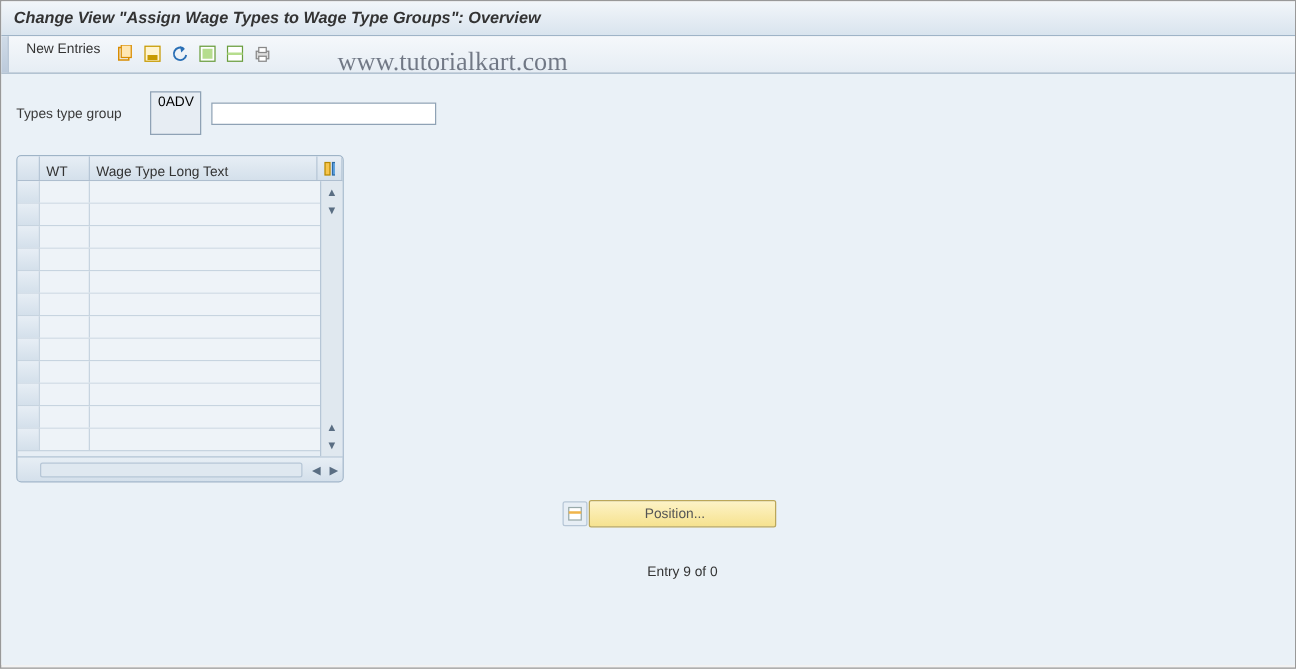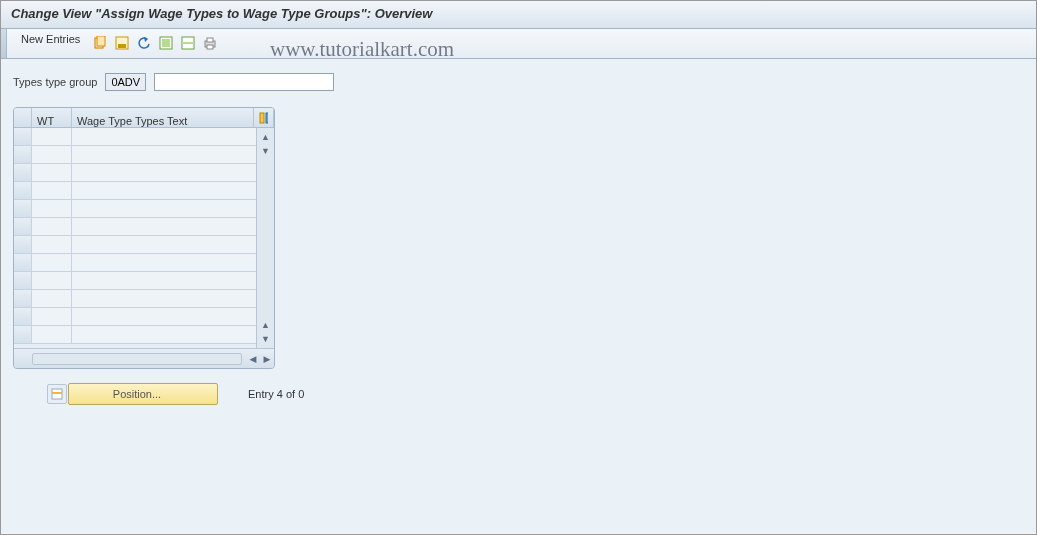--- a/index.html
+++ b/index.html
@@ -52,21 +52,21 @@
     height: calc(100% - 60px);
     padding: 14px 12px;
   }
   .field-row {
     display: flex; align-items: center; gap: 8px;
     margin-bottom: 16px;
   }
   .field-label { color:#3a3a3a; }
   .field-code {
     border:1px solid #8fa2b5; background:#e7edf3; padding:1px 5px;
-    min-width:40px; height:18px; line-height:14px;
+    min-width:40px; height:35px; line-height:14px;margin-left:15px;
   }
   .field-input {
     border:1px solid #8fa2b5; background:#fff; height:18px; width:180px;
     padding:0 4px; font-size:11px;
   }
   .panel {
     width: 262px;
     border:1px solid #9fb4c7;
     background:#dde7f0;
     border-radius:4px;
@@ -125,20 +125,21 @@
   .panel-footer{
     display:flex; height:20px; background:linear-gradient(#e7eef5,#d4e0eb);
     border-top:1px solid #b6c6d6; align-items:center;
   }
   .hscroll-track{ flex:1; height:12px; background:#dfe8f0; border:1px solid #b6c6d6; margin:0 4px 0 18px; border-radius:2px;}
   .h-arrow{ width:14px; font-size:9px; color:#5a6e83; display:flex; align-items:center; justify-content:center; cursor:pointer;}
   .bottom-row{
     display:flex; align-items:center; gap:30px;
     margin-top:14px;
     margin-left:55px;
+    flex-direction:column;
   }
   .position-btn{
     display:flex; align-items:center; gap:6px;
     background: linear-gradient(#fdf3c7,#f6e28f);
     border:1px solid #bba759;
     padding:2px 18px 2px 6px;
     height:22px; width:150px;
     cursor:pointer;
     color:#555;
     justify-content:center;
@@ -219,21 +220,21 @@
   <div class="field-row">
     <span class="field-label">Types type group</span>
     <span class="field-code">0ADV</span>
     <input class="field-input" value="" style="">
   </div>
 
   <div class="panel">
     <div class="grid-header">
       <div class="col col-sel"></div>
       <div class="col col-wt">WT</div>
-      <div class="col col-txt">Wage Type Types Text</div>
+      <div class="col col-txt">Wage Type Long Text</div>
       <div class="col col-cfg">
         <svg width="12" height="12">
             <rect x="1" y="1" width="4" height="10" fill="#f6c54d" stroke="#b88900"></rect>
             <rect x="7" y="1" width="4" height="10" fill="#5fa3e0" stroke="#2e6aa3"></rect>
           </svg>
       </div>
     </div>
     <div class="grid-body">
       <div class="rows-area" id="rows-area">
           <div class="grid-row">
@@ -318,16 +319,16 @@
   <div class="bottom-row">
     <div class="position-btn">
       <span class="pos-icon">
         <svg width="12" height="12">
             <rect x="1" y="1" width="10" height="10" fill="#fff" stroke="#9aa"></rect>
             <rect x="1" y="4" width="10" height="2" fill="#f0b44a"></rect>
           </svg>
       </span>
       <span>Position...</span>
     </div>
-    <span class="entry-text">Entry 4 of 0</span>
+    <span class="entry-text">Entry 9 of 0</span>
   </div>
 
 </div>
 
 </body></html>

